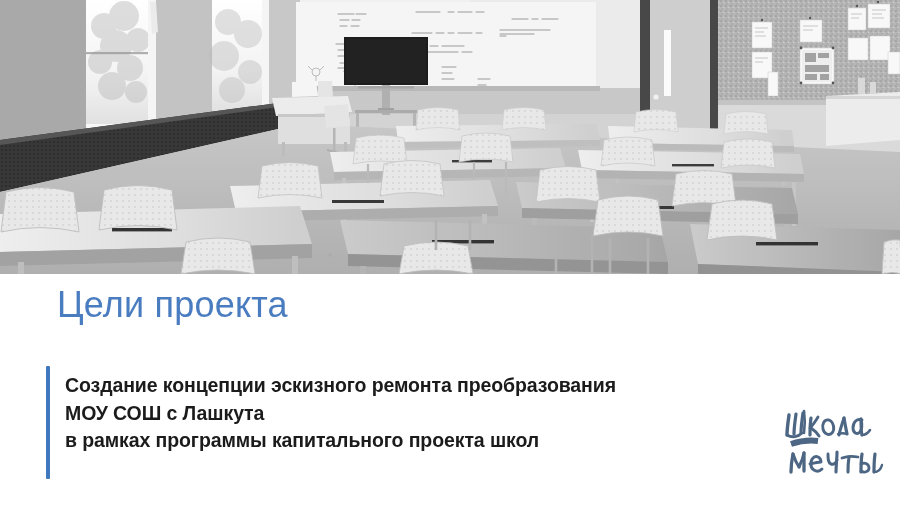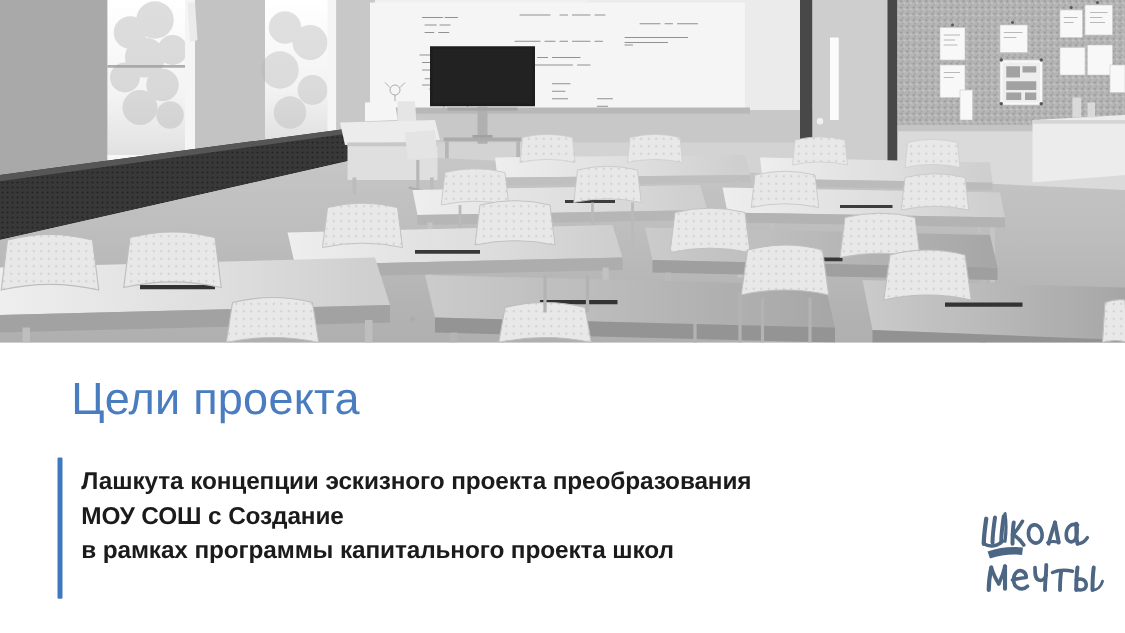--- a/index.html
+++ b/index.html
@@ -17,21 +17,21 @@
   #photo {
     position:absolute; left:0; top:0; width:900px; height:274px;
     overflow:hidden;
     background:#b9bcbe;
     filter:grayscale(1);
   }
   #photo svg { display:block; width:900px; height:274px; }
 
   
   #title {
-    position:absolute; left:57px; top:298px;
+    position:absolute; left:57px; top:284px;
     font-size:36px; font-weight:400; letter-spacing:0.2px;
     color:#4a7cc0; line-height:42px; white-space:nowrap;
   }
 
   #accent-bar {
     position:absolute; left:46px; top:366px;
     width:4px; height:113px; background:#3f78bd; border-radius:1px;
   }
 
   #body-text {
@@ -349,22 +349,22 @@
 
       <rect x="0" y="0" width="900" height="274" fill="#ffffff" opacity="0.06"></rect>
     </svg>
   </div>
 
   <div id="title">Цели проекта</div>
 
   <div id="accent-bar"></div>
 
   <div id="body-text">
-    <span class="ln">Лашкута концепции эскизного проекта преобразования</span>
-    <span class="ln">МОУ СОШ с Создание</span>
+    <span class="ln">Создание концепции эскизного ремонта преобразования</span>
+    <span class="ln">МОУ СОШ с Лашкута</span>
     <span class="ln">в рамках программы капитального проекта школ</span>
   </div>
 
   <div id="logo" title="Школа мечты">
     <svg viewBox="0 0 106 76">
       <g class="brush" stroke="#4c6684">
 
         <path d="M7 13 C6 20 5 27 5 33" stroke-width="3.4"></path>
         <path d="M14 12 C13 19 12 26 12 32" stroke-width="3.2"></path>
         <path d="M21 11 C20 18 19 25 19 31" stroke-width="3.2"></path>

